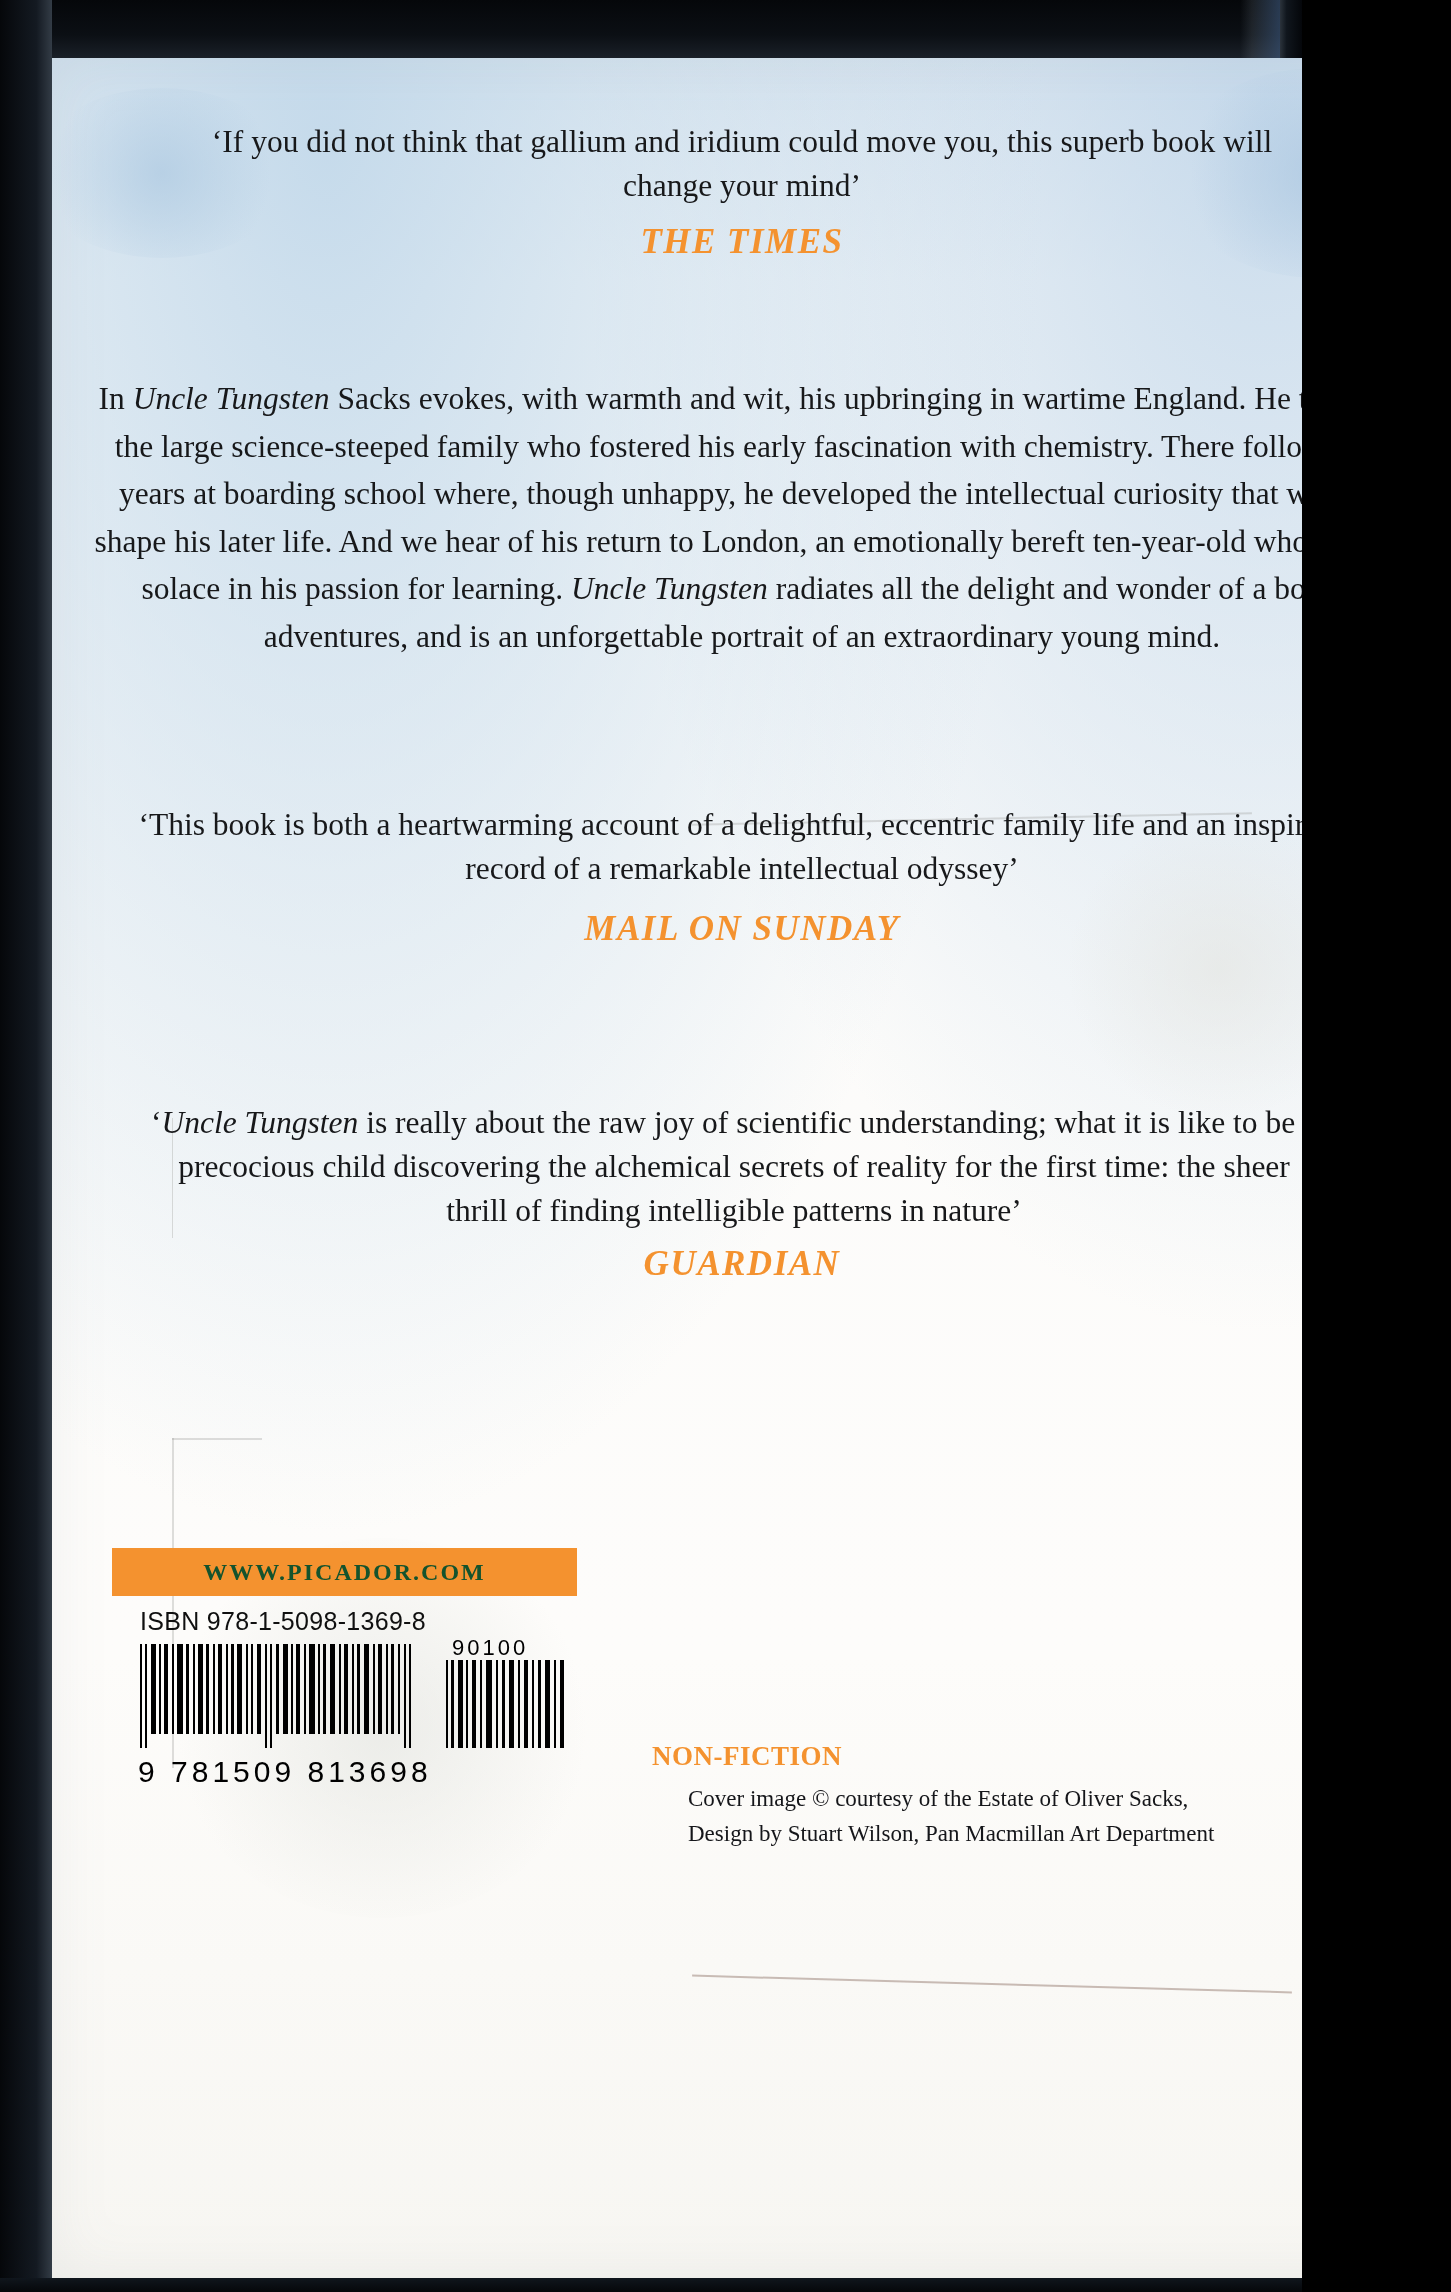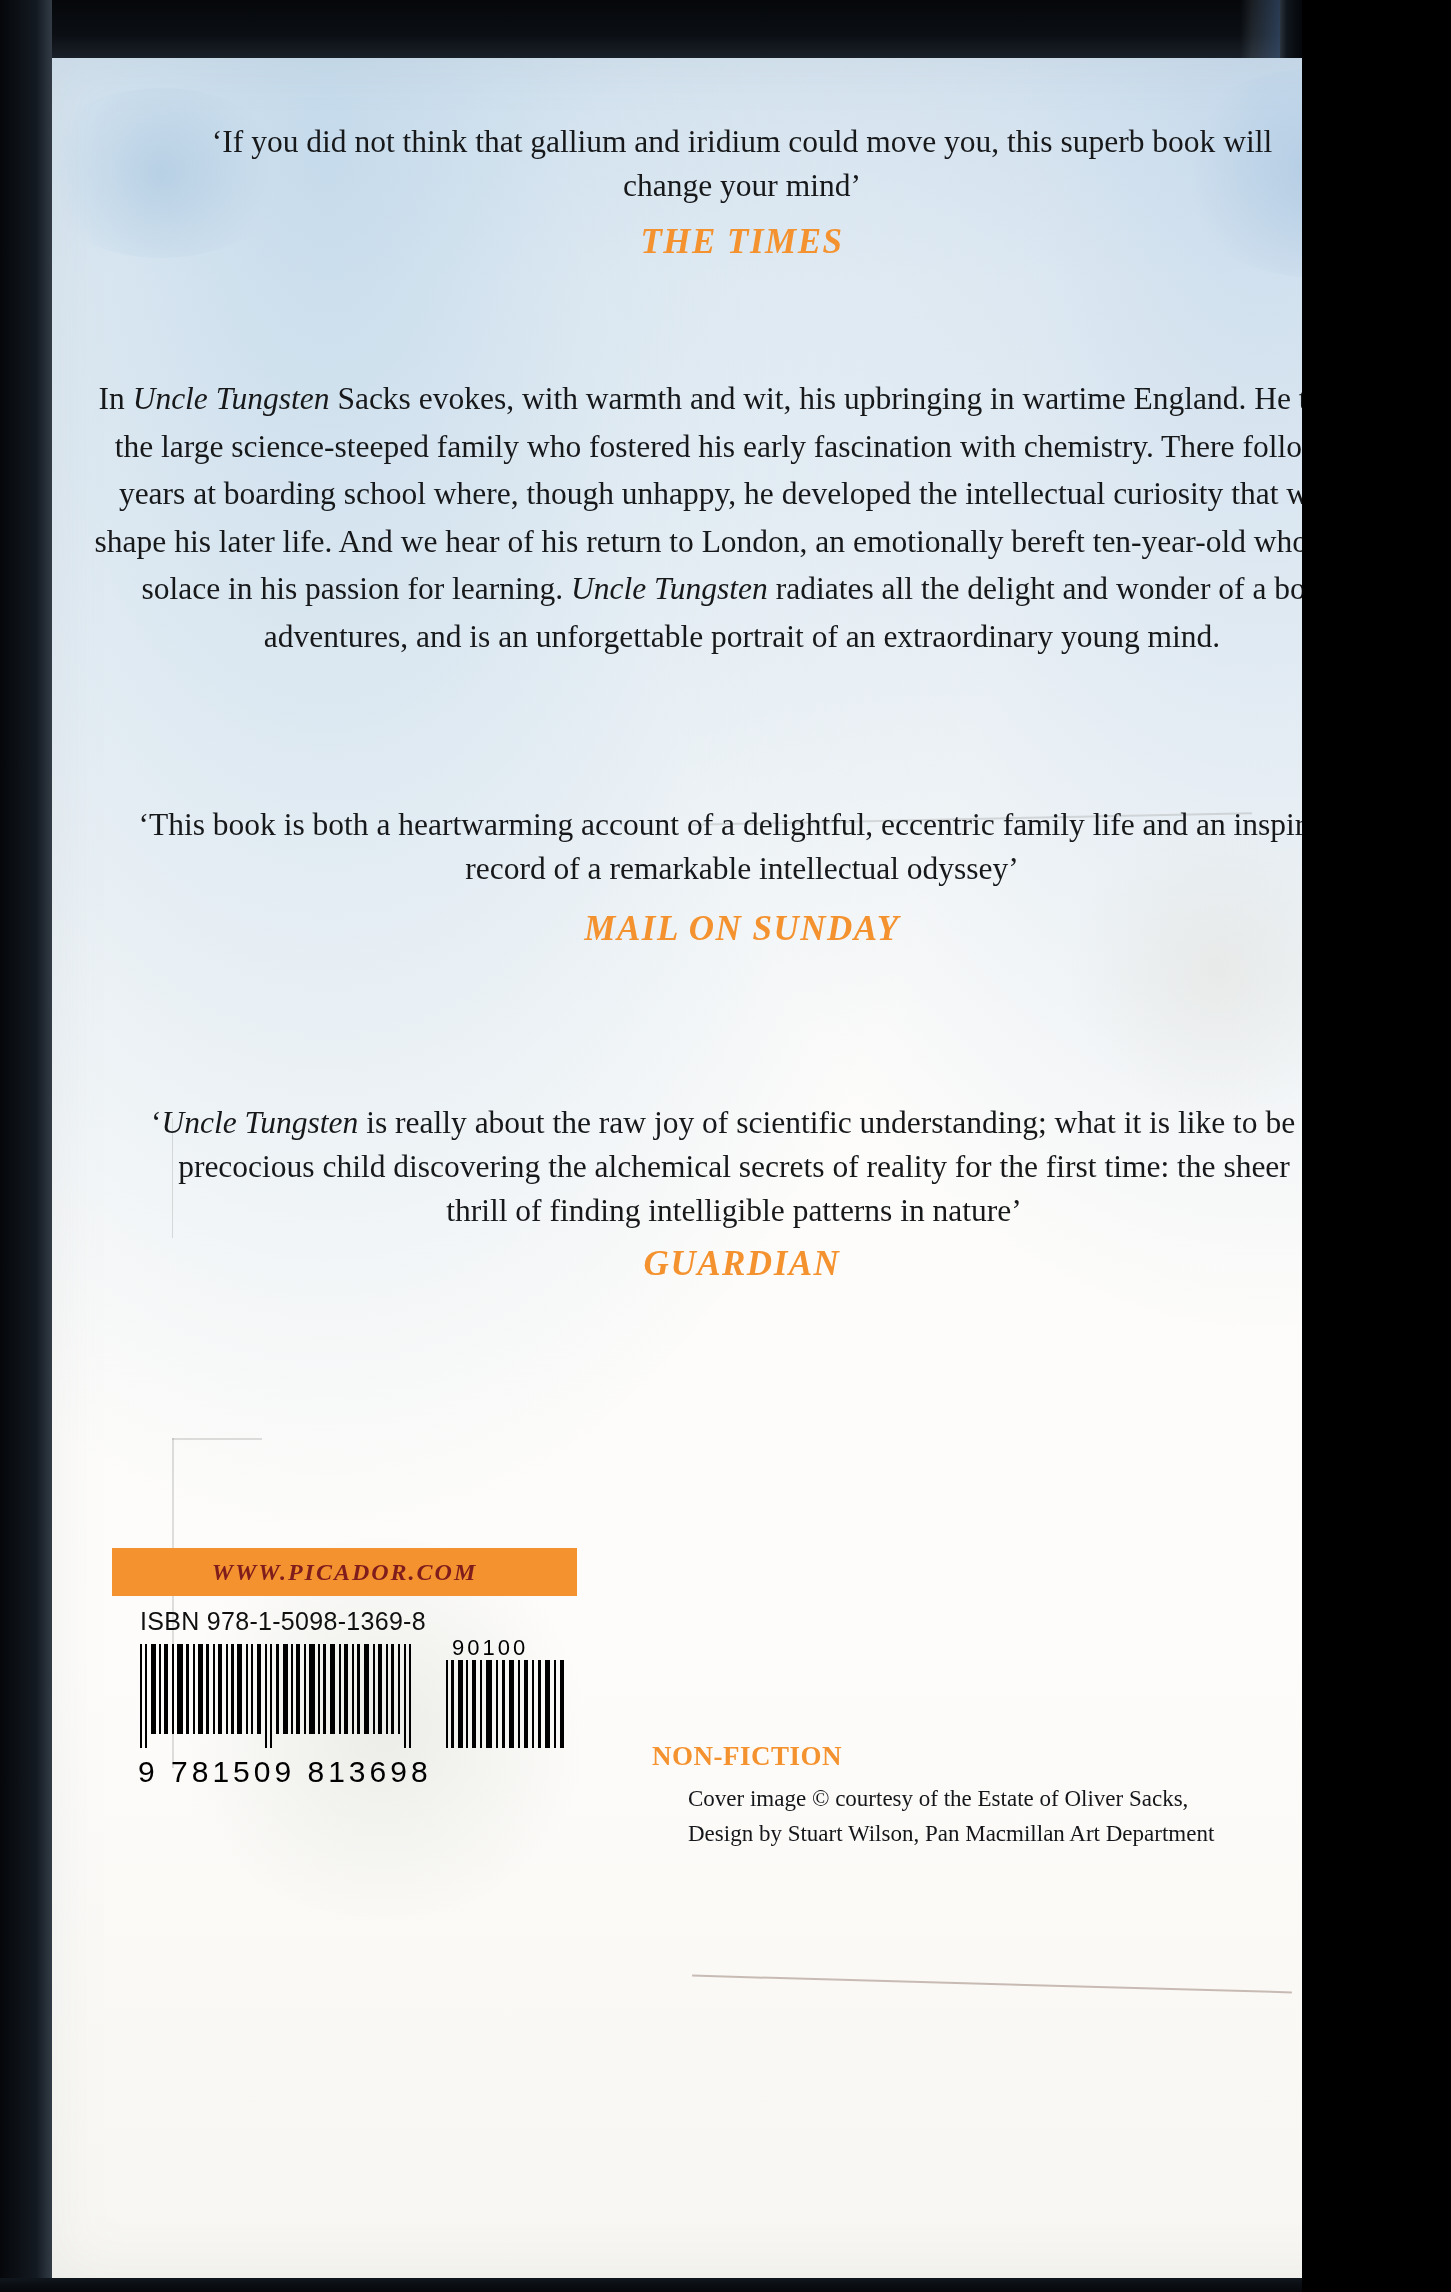--- a/index.html
+++ b/index.html
@@ -116,23 +116,22 @@
     left: 60px;
     top: 1490px;
     width: 465px;
     height: 48px;
     background: #f4922f;
     display: flex;
     align-items: center;
     justify-content: center;
   }
   .picador-bar span {
-    color: #7f1d1d;
-    font-family: "Liberation Serif", serif;
-    font-style: italic;
+    color: #14532d;
+    font-family: "Liberation Serif", serif;
     font-weight: bold;
     letter-spacing: 2px;
     font-size: 24px;
   }
 
   .isbn-text {
     position: absolute;
     left: 88px;
     top: 1549px;
     font-family: "Liberation Sans", sans-serif;

